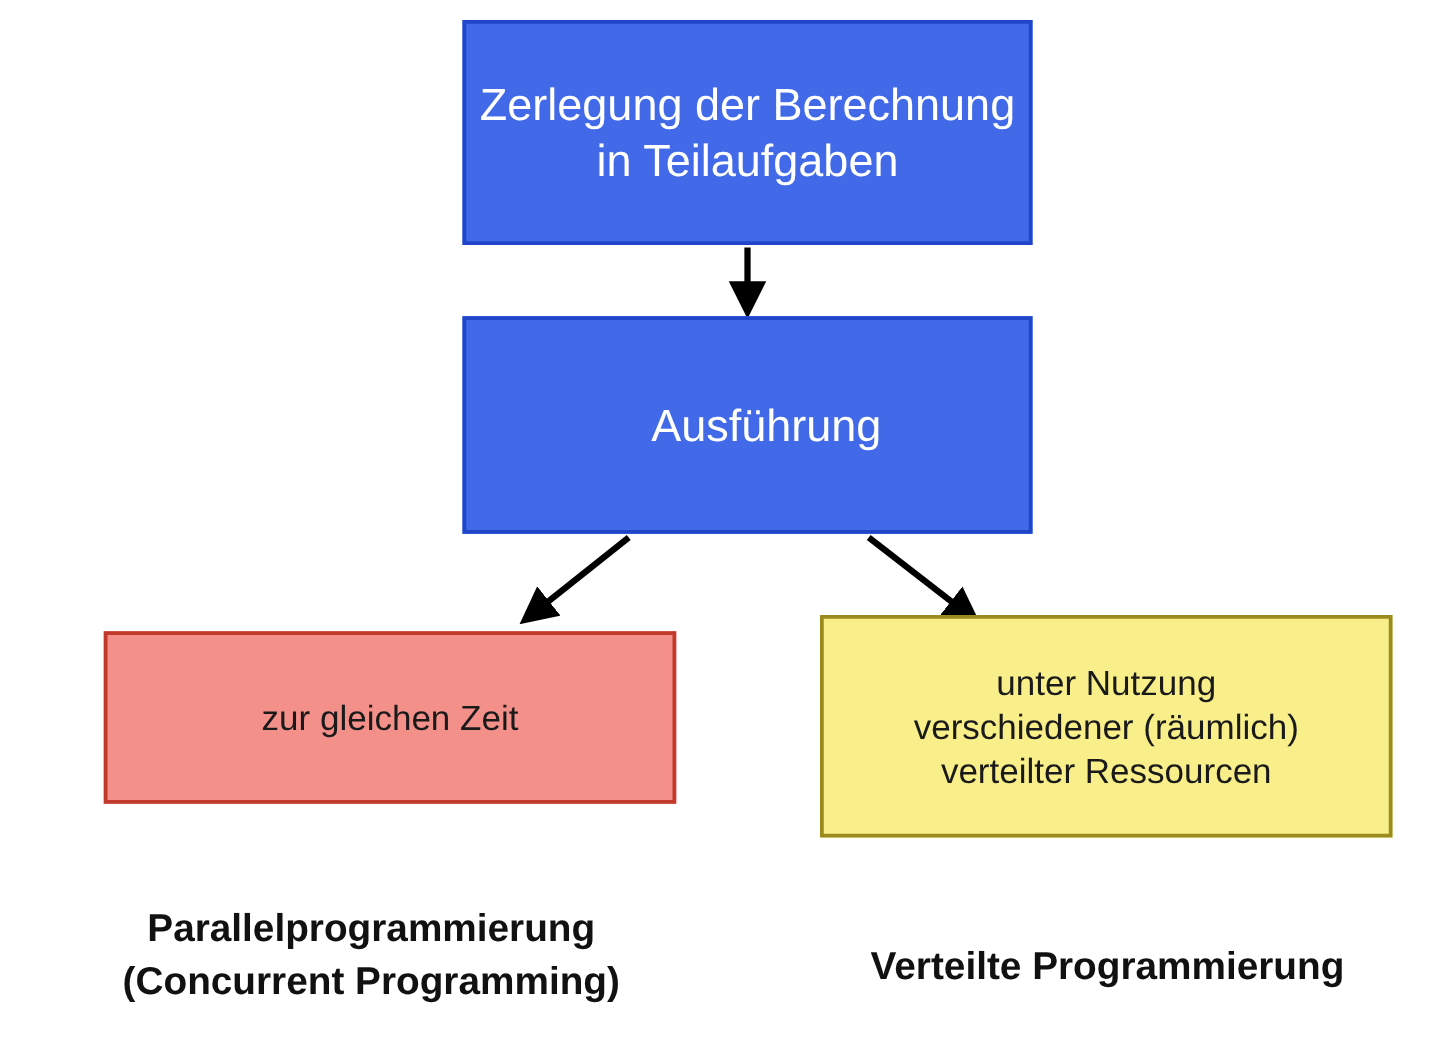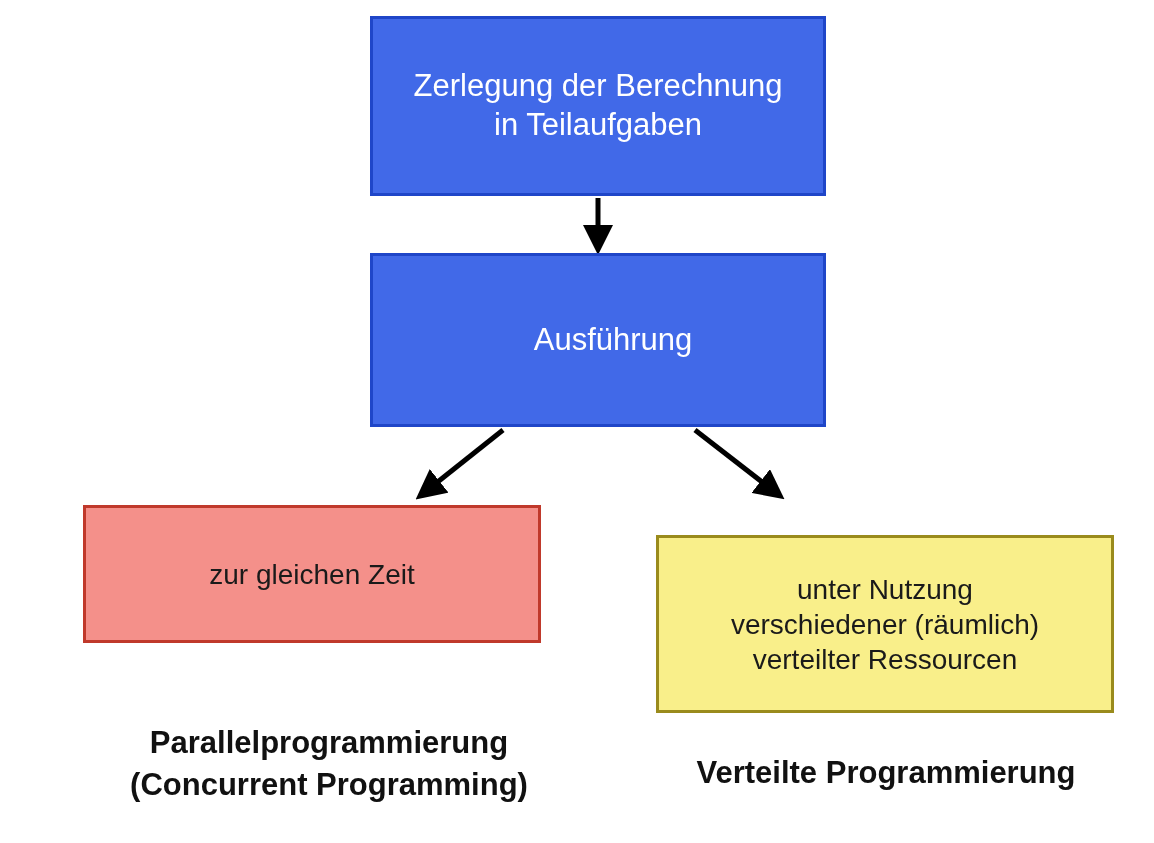--- a/index.html
+++ b/index.html
@@ -39,21 +39,21 @@
   .node .node-text {
     display: block;
     white-space: pre-line;
   }
 
   
   .node-blue {
     background: #4169e8;
     border: 3px solid #1f46c8;
     color: #ffffff;
-    font-size: 31px;
+    font-size: 36px;
   }
   #node-decomposition {
     left: 370px;
     top: 16px;
     width: 456px;
     height: 180px;
   }
   #node-execution {
     left: 370px;
     top: 253px;
@@ -78,37 +78,37 @@
 
   
   .node-yellow {
     background: #f9ef8a;
     border: 3px solid #9a8b1c;
     color: #1a1a1a;
     font-size: 28px;
   }
   #node-resources {
     left: 656px;
-    top: 535px;
+    top: 492px;
     width: 458px;
     height: 178px;
   }
 
   
   .caption {
     position: absolute;
     text-align: center;
     color: #111111;
     font-weight: bold;
     font-size: 31px;
     line-height: 1.35;
     white-space: pre-line;
   }
   #caption-left {
-    left: 74px;
+    left: 42px;
     top: 722px;
     width: 510px;
   }
   #caption-right {
     left: 636px;
     top: 752px;
     width: 500px;
   }
 </style>
 </head>

